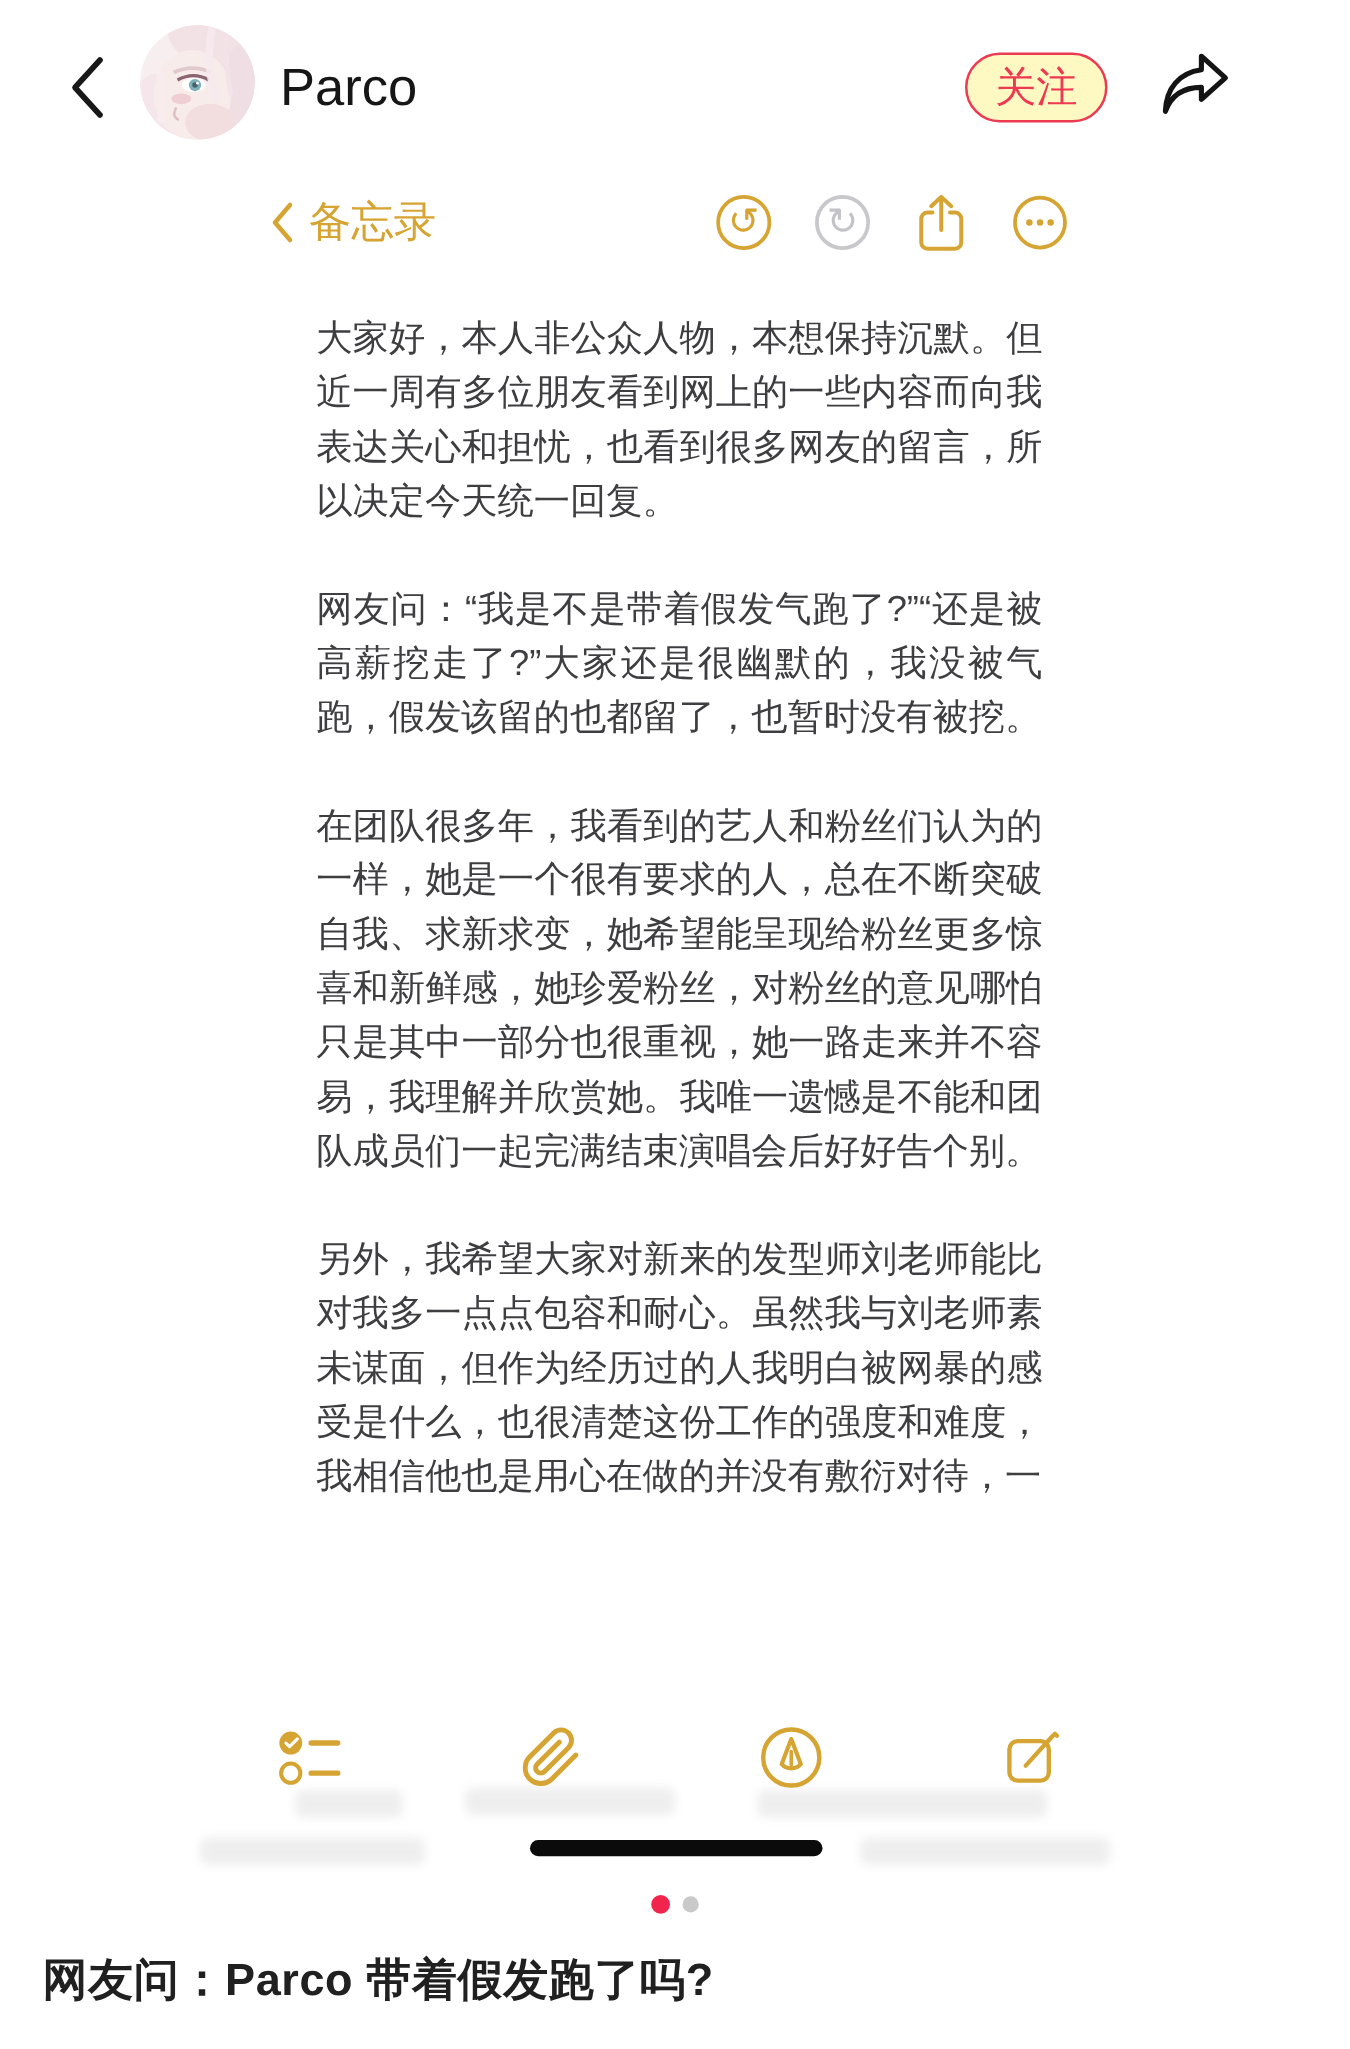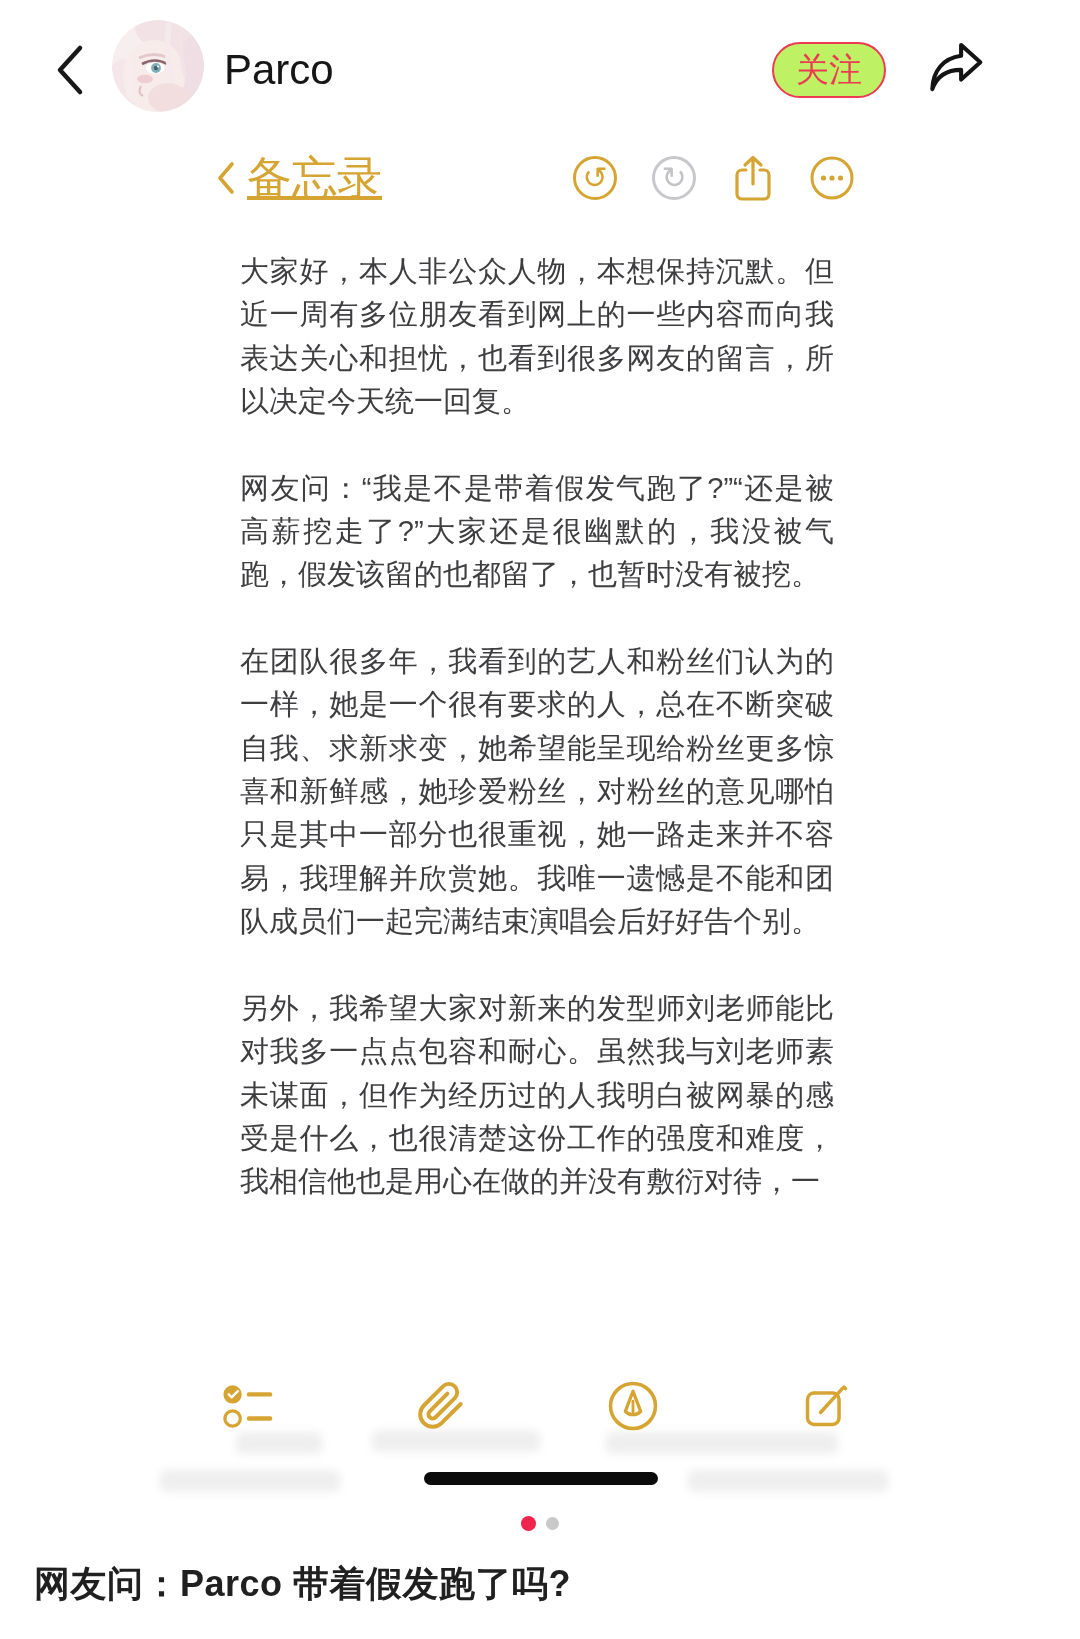--- a/index.html
+++ b/index.html
@@ -5,37 +5,37 @@
   html,body{margin:0;padding:0;background:#fff;}
   .canvas{position:relative;width:1080px;height:1639px;background:#ffffff;overflow:hidden;
           font-family:"Liberation Sans", sans-serif;color:#1a1a1a;padding-left:40px;}
   
   .topbar{position:absolute;left:0;top:0;width:1080px;height:140px;}
   .back-btn{position:absolute;left:50px;top:42px;width:40px;height:56px;cursor:pointer;}
   .avatar{position:absolute;left:112px;top:20px;width:92px;height:92px;border-radius:50%;overflow:hidden;cursor:pointer;}
   .username{position:absolute;left:224px;top:46px;font-size:42px;font-weight:500;color:#161616;cursor:pointer;}
   .follow-btn{position:absolute;left:772px;top:42px;width:114px;height:56px;border:2.5px solid var(--follow-red);
               border-radius:29px;color:var(--follow-red);font-size:33px;display:flex;align-items:center;
-              justify-content:center;box-sizing:border-box;background:#bef264;cursor:pointer;font-weight:500;}
+              justify-content:center;box-sizing:border-box;background:#fef9c3;cursor:pointer;font-weight:500;}
   .share-top{position:absolute;left:924px;top:36px;width:64px;height:64px;cursor:pointer;}
   
   .note-shot{position:absolute;left:0;top:140px;width:1080px;height:1360px;background:#fff;}
   .note-header{position:absolute;left:215px;top:12px;width:640px;height:52px;display:flex;align-items:center;}
   .note-back{display:flex;align-items:center;gap:10px;color:var(--notes-accent);}
-  .note-back-label{font-size:45px;color:var(--notes-accent);text-decoration:underline;}
+  .note-back-label{font-size:34px;color:var(--notes-accent);}
   .note-hicons{margin-left:auto;display:flex;align-items:center;gap:33px;}
   .hicon{width:46px;height:46px;display:flex;align-items:center;justify-content:center;}
   .circle-glyph{width:44px;height:44px;border:3px solid var(--notes-accent);border-radius:50%;
                 display:flex;align-items:center;justify-content:center;font-size:30px;line-height:1;
                 color:var(--notes-accent);box-sizing:border-box;font-family:"DejaVu Sans",sans-serif;}
   .circle-glyph.disabled{border-color:#c8c8cc;color:#c3c3c7;}
   .note-date{position:absolute;left:215px;top:64px;width:640px;text-align:center;font-size:27px;color:#8E8E93;}
   .note-body{position:absolute;left:240px;top:110px;width:594px;height:1270px;overflow:hidden;
              font-size:29px;line-height:43.4px;color:#3E3E41;text-align:justify;}
-  .note-body p{margin:0 0 43px 0;}
+  .note-body p{margin:0 0 43px 13px;}
   .text-fade{position:absolute;left:200px;top:1165px;width:680px;height:80px;
              background:linear-gradient(to bottom, rgba(255,255,255,0) 0%, rgba(255,255,255,.88) 55%, #fff 100%);}
   .note-toolbar{position:absolute;left:222px;top:1238px;width:630px;height:56px;
                 display:flex;align-items:center;justify-content:space-between;z-index:5;}
   .ticon{width:52px;height:52px;display:flex;align-items:center;justify-content:center;}
   .ghost-row{position:absolute;height:22px;background:#9b9b9b;opacity:.16;filter:blur(4px);border-radius:6px;z-index:1;}
   .home-indicator{position:absolute;left:424px;top:1332px;width:234px;height:13px;border-radius:7px;background:#0b0b0b;z-index:6;}
   
   .dots{position:absolute;left:0;top:1516px;width:1080px;display:flex;justify-content:center;align-items:center;gap:10px;}
   .dot{border-radius:50%;}

